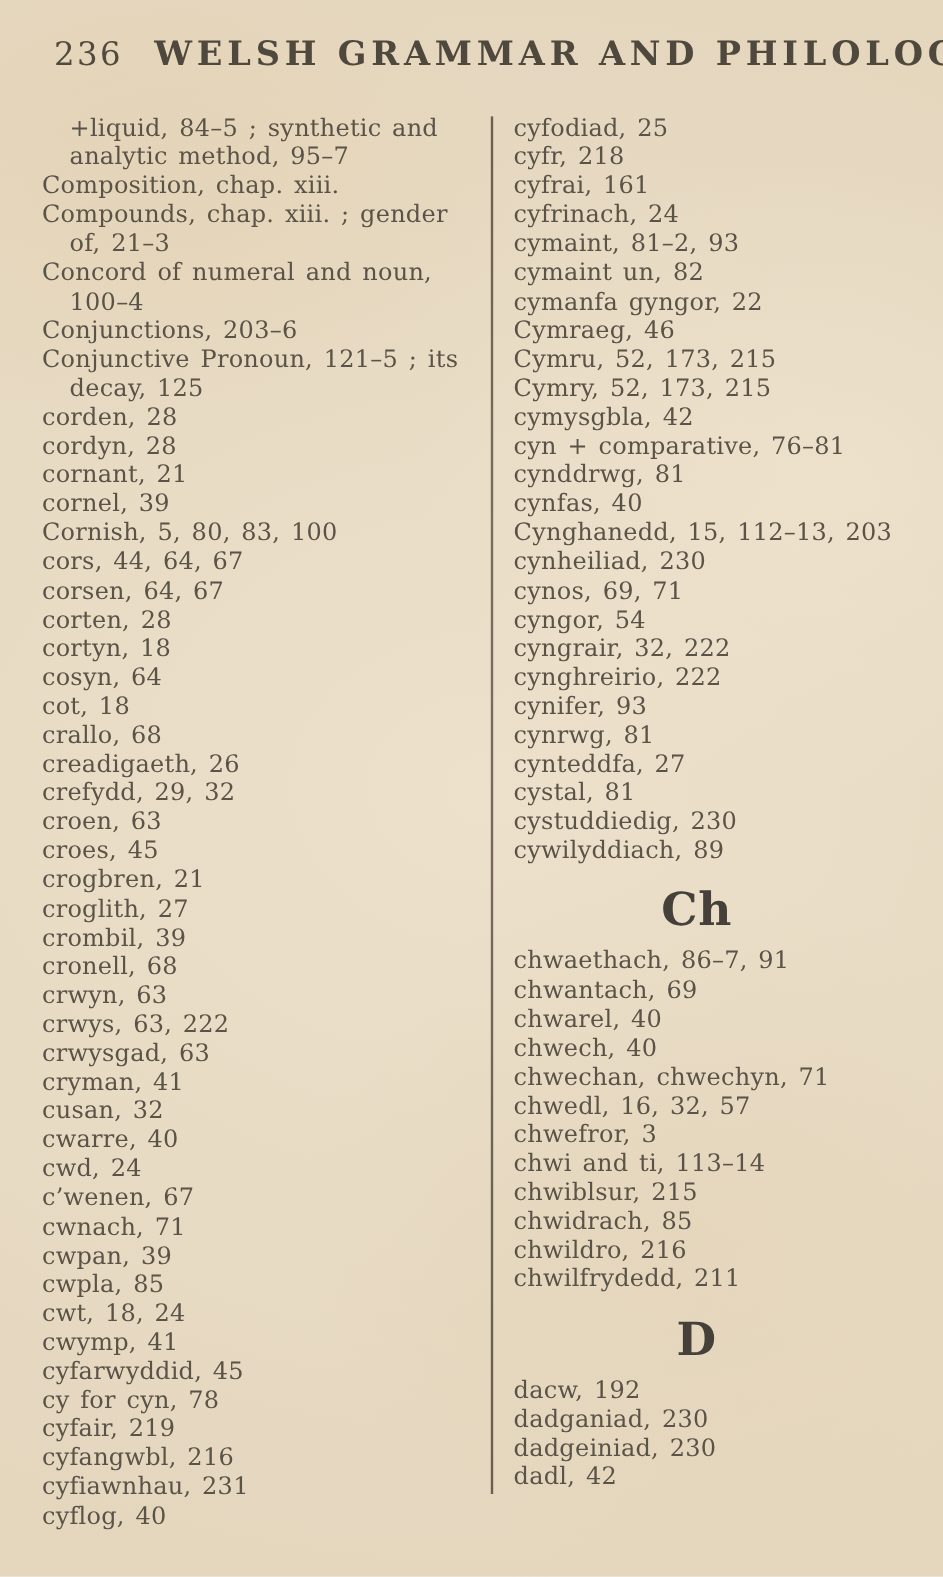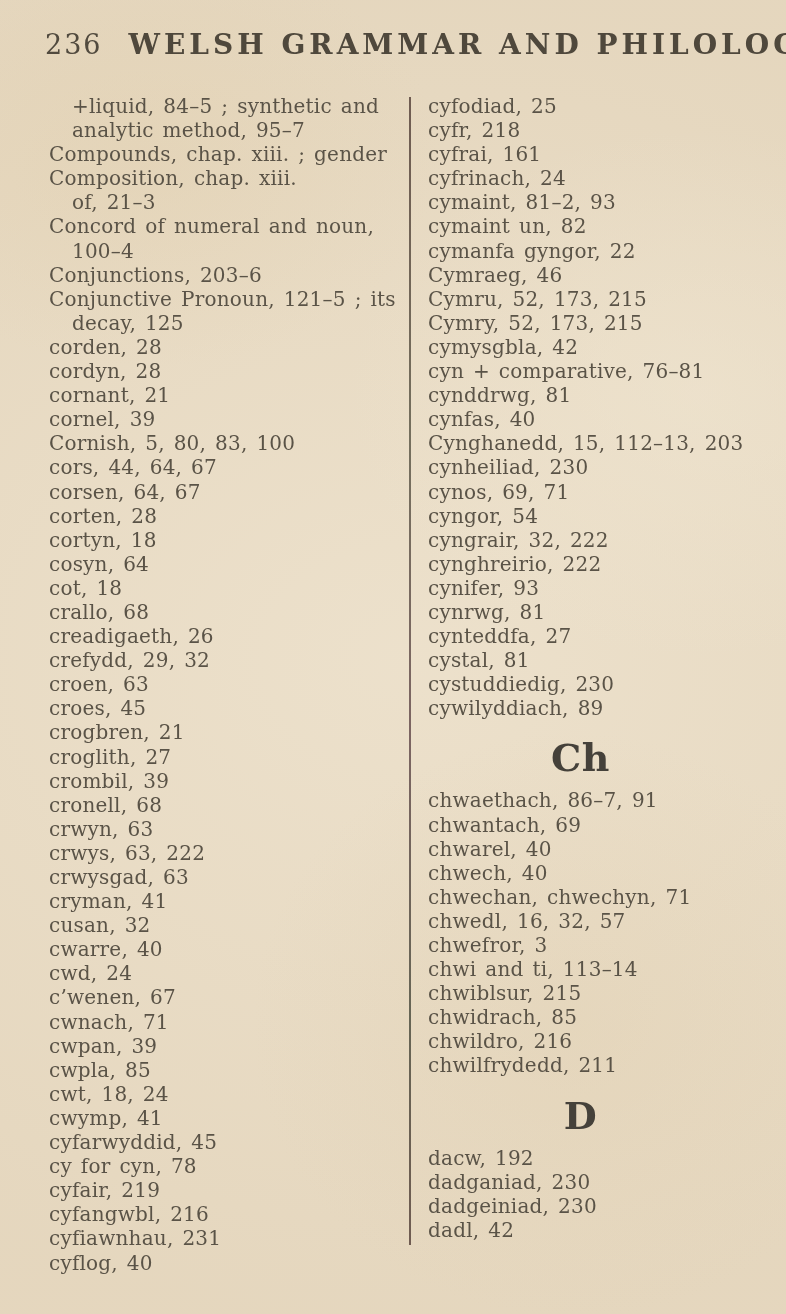--- a/index.html
+++ b/index.html
@@ -46,21 +46,21 @@
   }
   .col {
     position: absolute;
     top: 0;
     font-size: 20px;
     line-height: 24.1px;
     word-spacing: 0.12em;
     letter-spacing: 0.2px;
     white-space: nowrap;
   }
-  .col-left  { left: 49px;  width: 362px; }
+  .col-left  { left: 35px;  width: 362px; }
   .col-right { left: 428px; width: 345px; }
   .entry-line { height: 24.1px; }
   .entry-line.indent { padding-left: 23px; }
   .section-heading {
     text-align: center;
     font-weight: bold;
     font-size: 38px;
     line-height: 34px;
     color: #45413a;
     margin: 21px 40px 13px 0;
@@ -81,22 +81,22 @@
 
 <div class="page">
   <header class="page-header">
     <span class="page-number">236</span>
     <h1 class="page-title">WELSH GRAMMAR AND PHILOLOGY</h1>
   </header>
   <div class="columns">
     <section class="col col-left" id="col-left">
         <div class="entry-line indent">+liquid, 84–5 ; synthetic and</div>
         <div class="entry-line indent">analytic method, 95–7</div>
+        <div class="entry-line">Composition, chap. xiii.</div>
         <div class="entry-line">Compounds, chap. xiii. ; gender</div>
-        <div class="entry-line">Composition, chap. xiii.</div>
         <div class="entry-line indent">of, 21–3</div>
         <div class="entry-line">Concord of numeral and noun,</div>
         <div class="entry-line indent">100–4</div>
         <div class="entry-line">Conjunctions, 203–6</div>
         <div class="entry-line">Conjunctive Pronoun, 121–5 ; its</div>
         <div class="entry-line indent">decay, 125</div>
         <div class="entry-line">corden, 28</div>
         <div class="entry-line">cordyn, 28</div>
         <div class="entry-line">cornant, 21</div>
         <div class="entry-line">cornel, 39</div>

